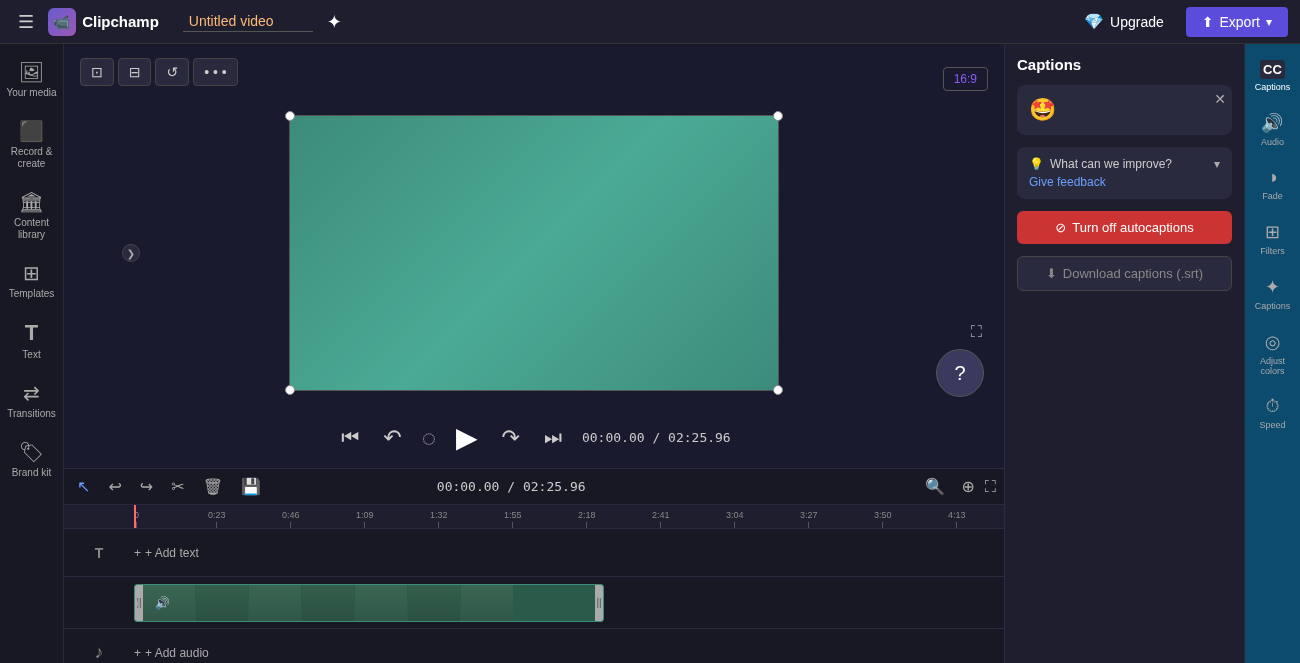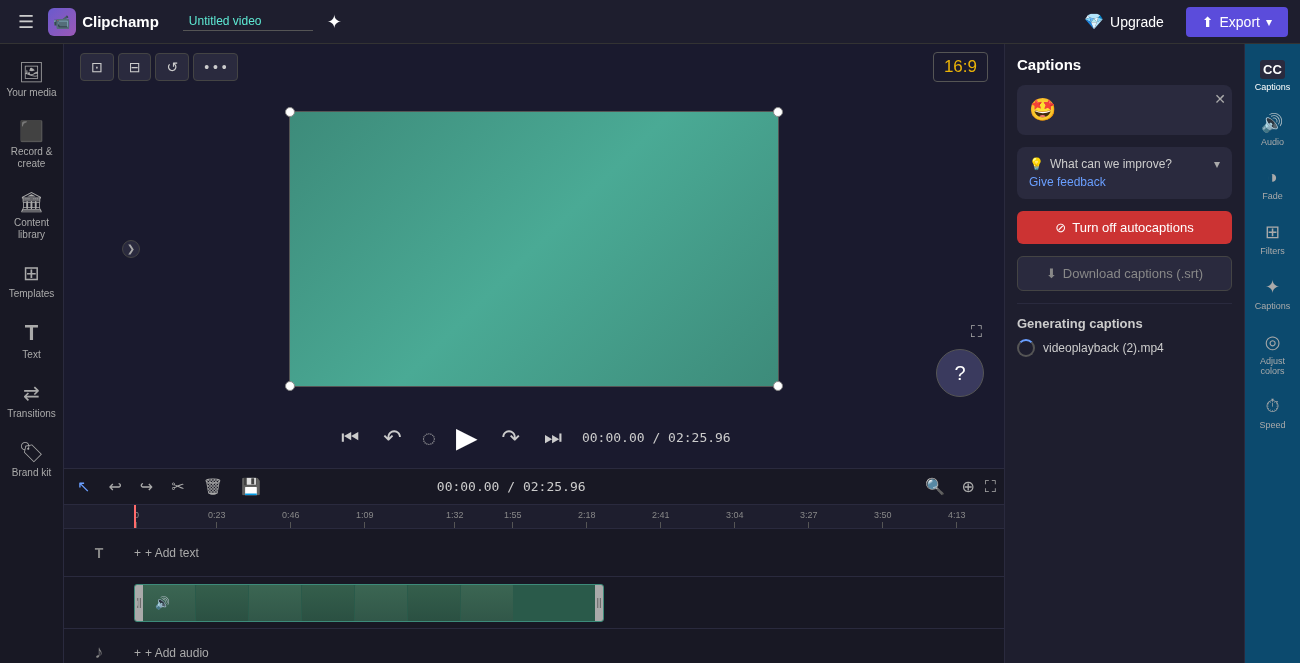--- a/index.html
+++ b/index.html
@@ -55,22 +55,22 @@
     }
     .logo-text {
       font-size: 15px;
       font-weight: 600;
       color: #fff;
     }
     .title-input {
       background: transparent;
       border: none;
       border-bottom: 1px solid #555;
-      color: #5eead4;
-      font-size: 12px;
+      color: #fdba74;
+      font-size: 14px;
       padding: 2px 6px;
       margin-left: 16px;
       width: 130px;
       outline: none;
     }
     .magic-icon {
       margin-left: 6px;
       font-size: 18px;
       cursor: pointer;
     }
@@ -170,24 +170,25 @@
       border: 1px solid #444;
       color: #ccc;
       border-radius: 4px;
       padding: 5px 10px;
       cursor: pointer;
       font-size: 14px;
     }
     .aspect-ratio-badge {
       background: transparent;
       border: 1px solid #555;
-      color: #eab308;
+      color: #8b5cf6;
       border-radius: 4px;
       padding: 4px 10px;
-      font-size: 17px;
+      font-size: 12px;
+      margin-top: 15px;
     }
 
     
     .canvas-area {
       flex: 1;
       display: flex;
       align-items: center;
       justify-content: center;
       background: #1a1a2e;
       position: relative;
@@ -818,21 +819,21 @@
               <div class="mark-line"></div>
             </div>
           <div class="ruler-mark" style="left:148px;">
               <span class="mark-label">0:46</span>
               <div class="mark-line"></div>
             </div>
           <div class="ruler-mark" style="left:222px;">
               <span class="mark-label">1:09</span>
               <div class="mark-line"></div>
             </div>
-          <div class="ruler-mark" style="left:312px;">
+          <div class="ruler-mark" style="left:296px;">
               <span class="mark-label">1:32</span>
               <div class="mark-line"></div>
             </div>
           <div class="ruler-mark" style="left:370px;">
               <span class="mark-label">1:55</span>
               <div class="mark-line"></div>
             </div>
           <div class="ruler-mark" style="left:444px;">
               <span class="mark-label">2:18</span>
               <div class="mark-line"></div>
@@ -933,27 +934,20 @@
         <span>⊘</span>
         <span>Turn off autocaptions</span>
       </button>
 
       <button class="download-btn">
         <span>⬇</span>
         <span>Download captions (.srt)</span>
       </button>
 
 
-      <div class="generating-section">
-        <div class="generating-title">Generating captions</div>
-        <div class="generating-item">
-          <div class="generating-spinner"></div>
-          <span class="generating-filename">videoplayback (2).mp4</span>
-        </div>
-      </div>
     </div>
   </div>
 
   <div class="right-icon-tabs">
     <div class="right-tab-item active">
       <span class="icon" style="font-size:13px;font-weight:bold;background:#2a2a3e;padding:2px 3px;border-radius:3px;">CC</span>
       <span class="label">Captions</span>
     </div>
     <div class="right-tab-item">
       <span class="icon">🔊</span>

